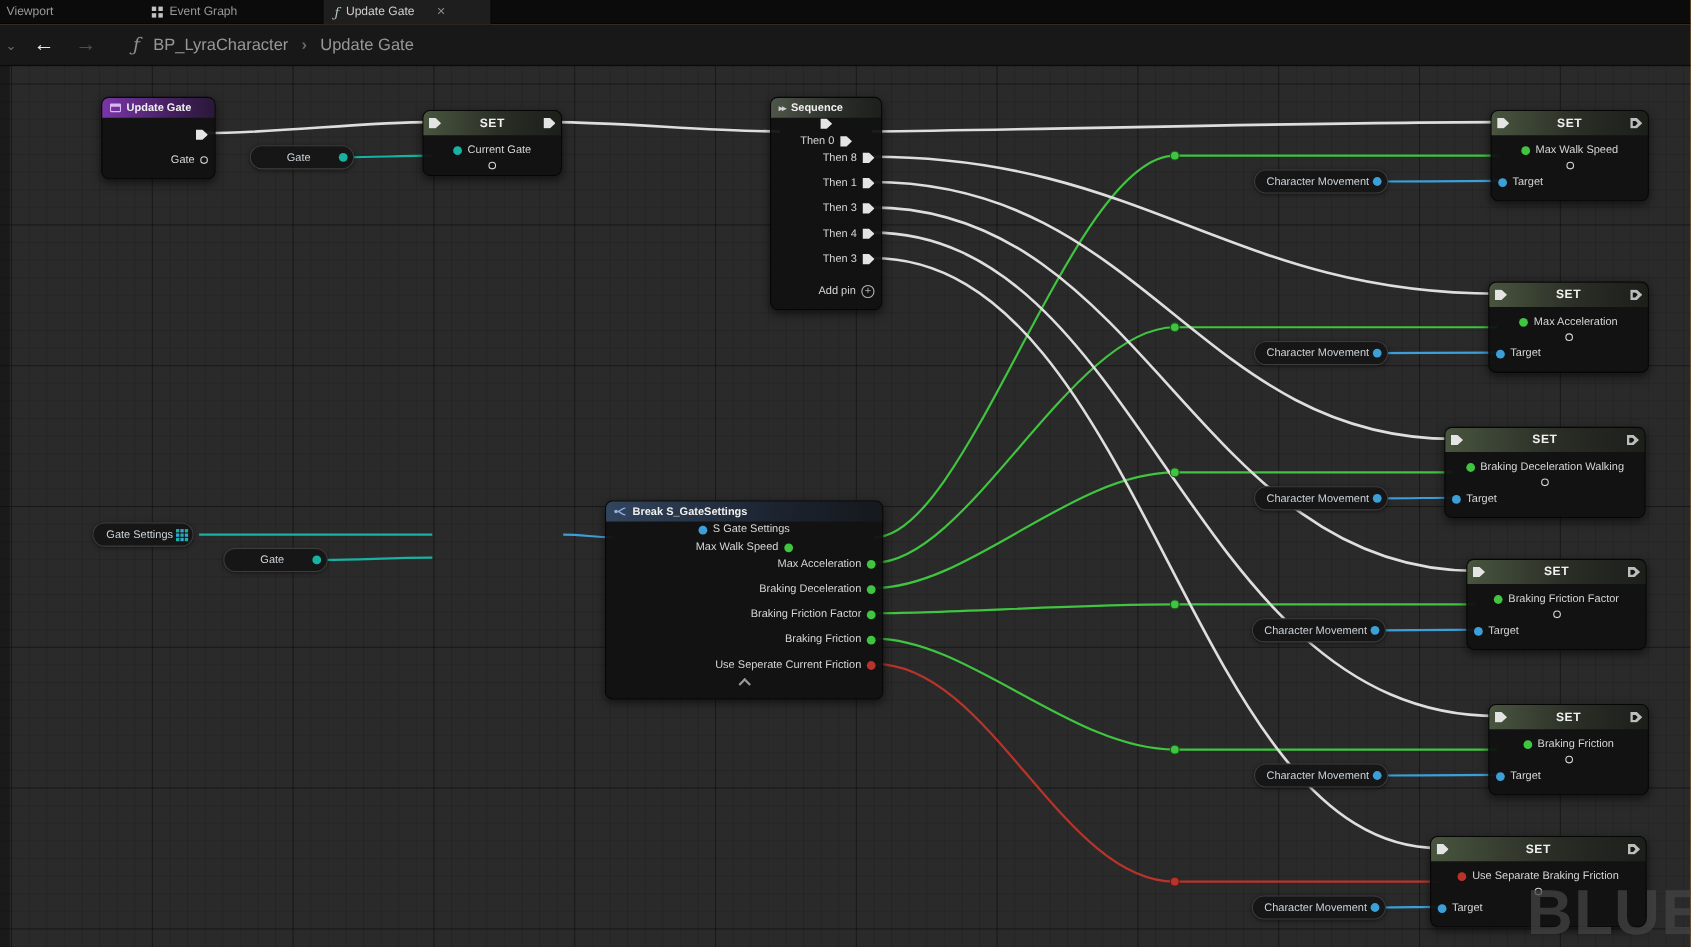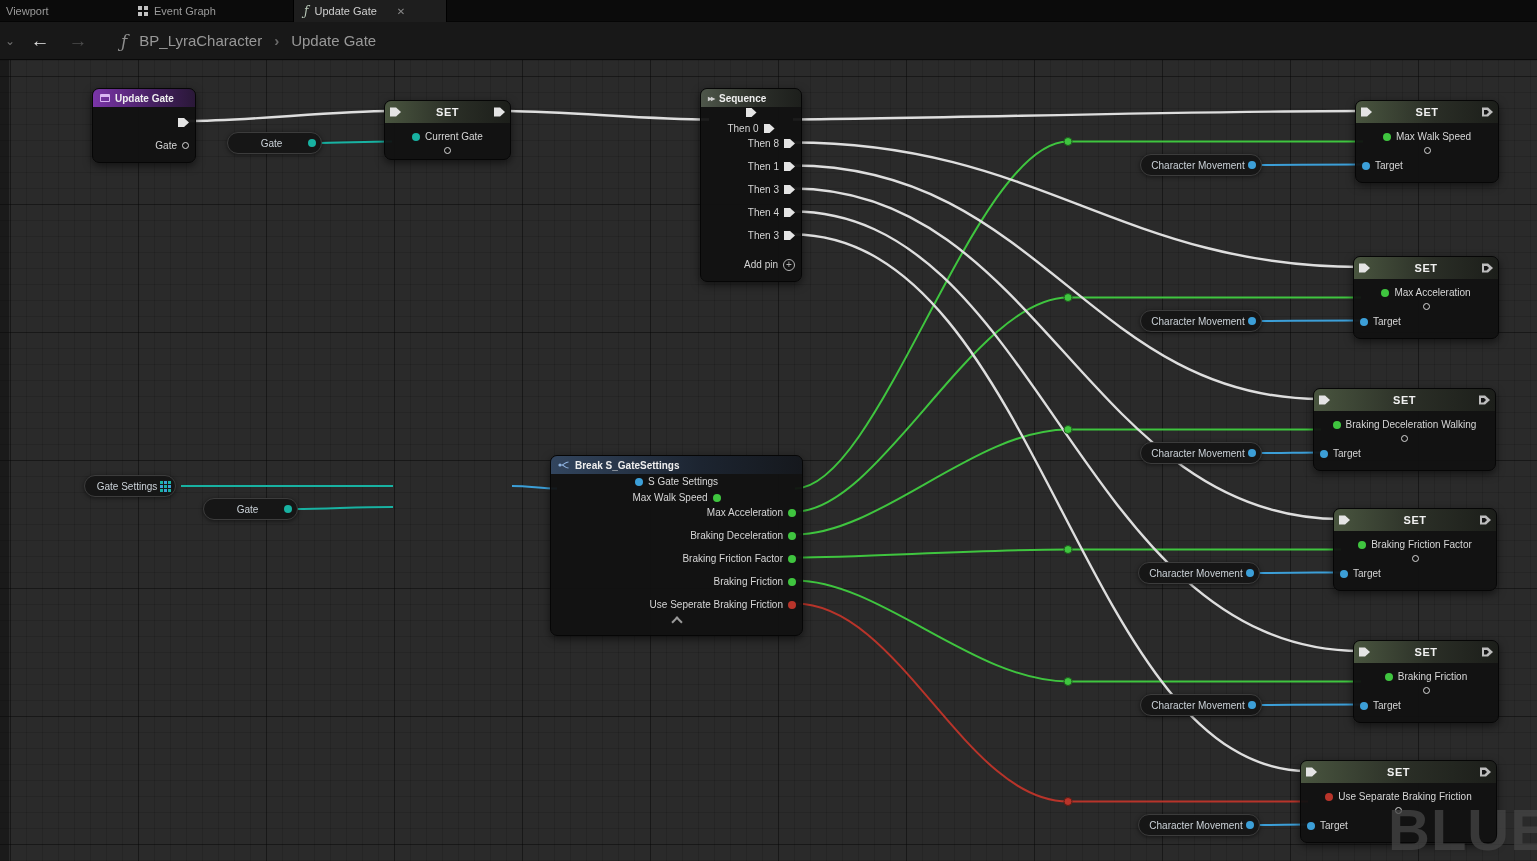--- a/index.html
+++ b/index.html
@@ -311,21 +311,21 @@
           </div>
         <div class="row out">
             <span class="pin-label">Braking Friction Factor</span>
             <span class="pin c-green"></span>
           </div>
         <div class="row out">
             <span class="pin-label">Braking Friction</span>
             <span class="pin c-green"></span>
           </div>
         <div class="row out">
-            <span class="pin-label">Use Seperate Braking Friction</span>
+            <span class="pin-label">Use Seperate Current Friction</span>
             <span class="pin c-red"></span>
           </div>
         <div class="collapse-chevron"></div>
       </div>
     </div>
 
     <div class="node" style="left:1355px; top:40px; width:144px;">
       <div class="sethdr">
         <span class="exec"></span>
         <span class="sethdr-title">SET</span>

